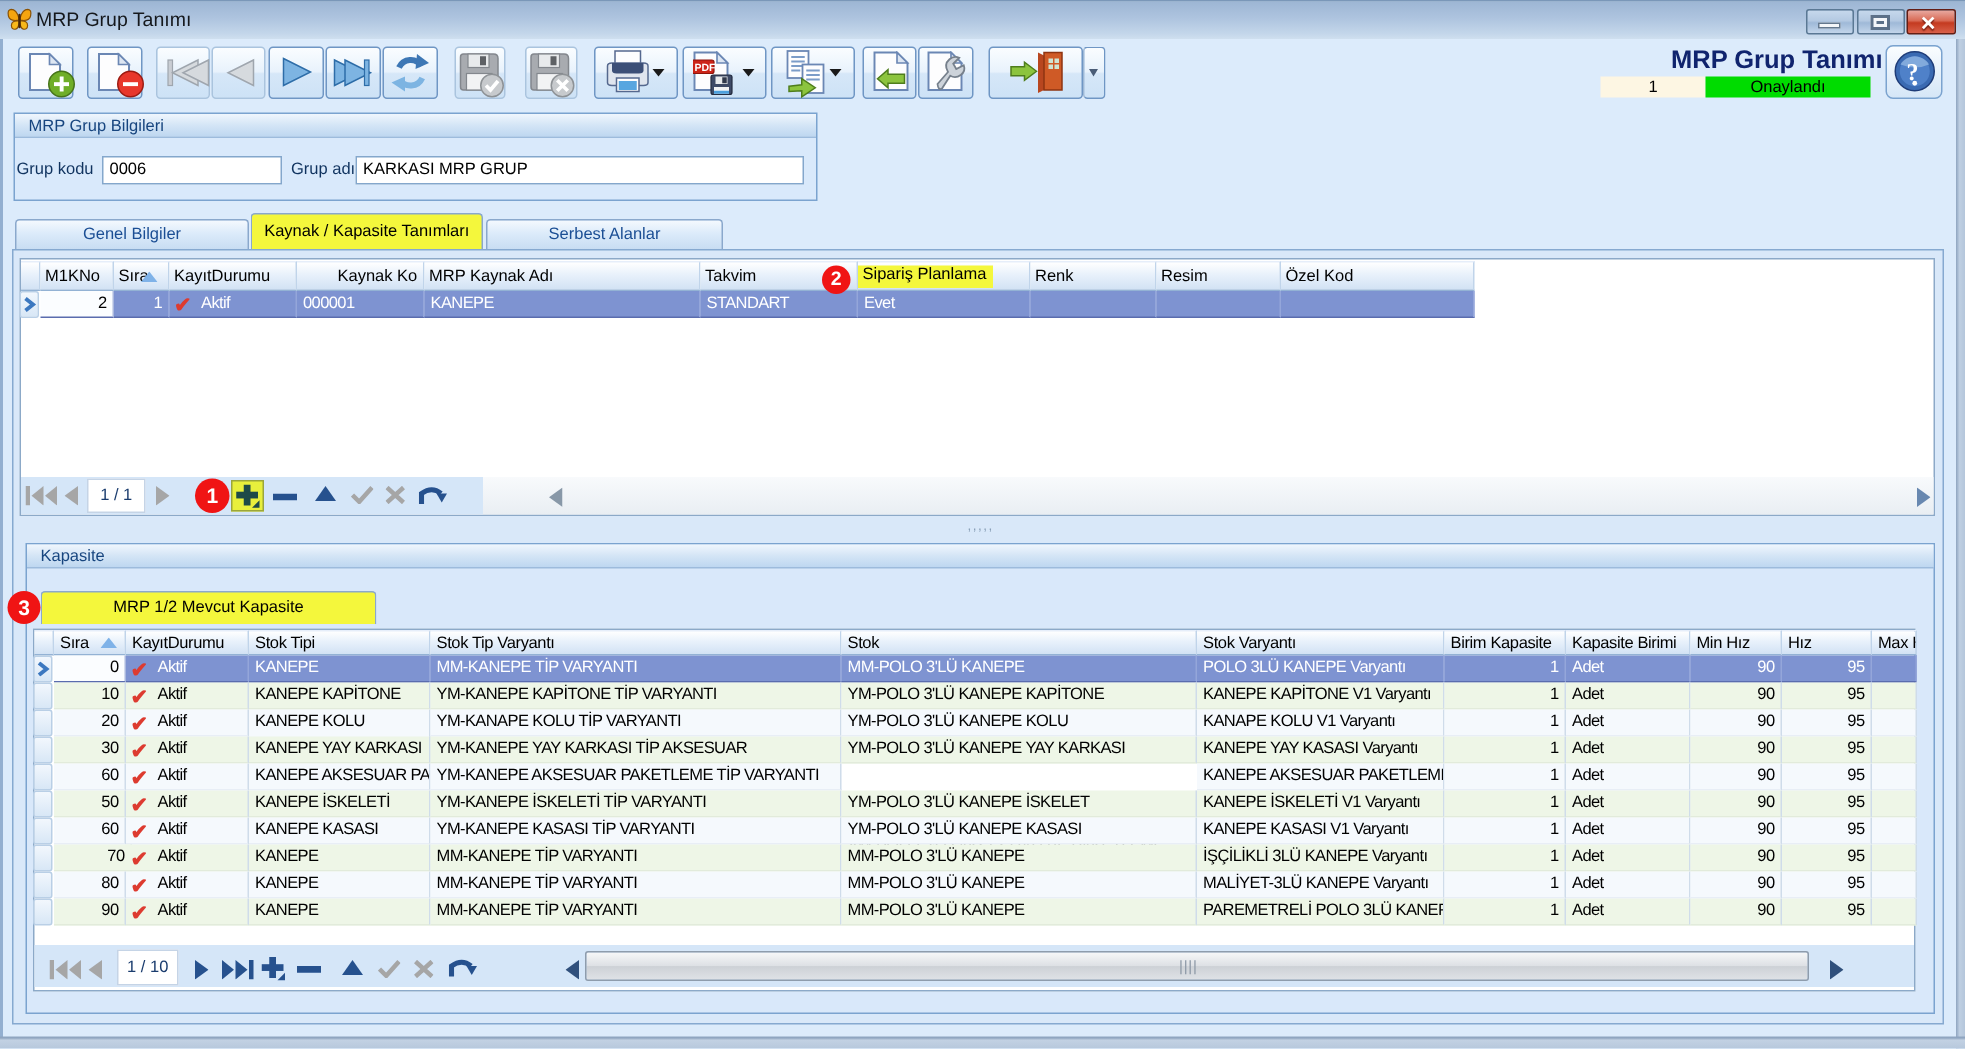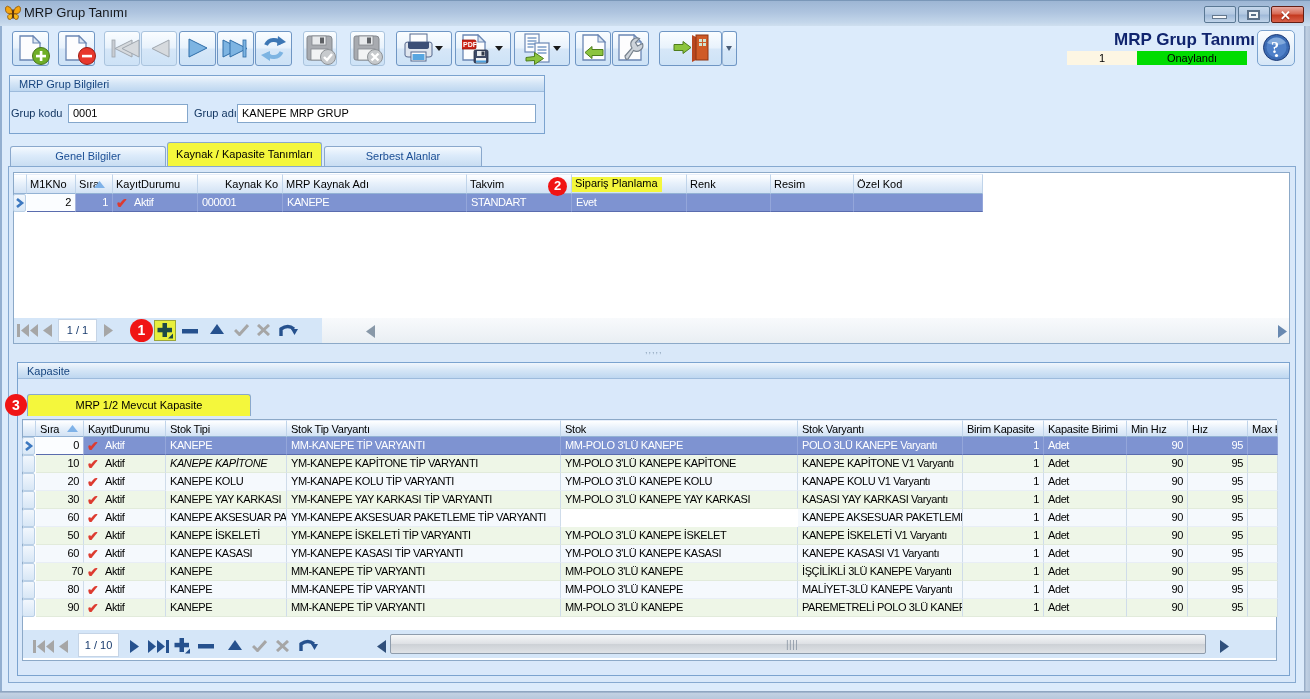--- a/index.html
+++ b/index.html
@@ -206,23 +206,23 @@
 <circle cx="14.5" cy="14.5" r="13" fill="#3a6ab2" stroke="#1e3c78" stroke-width="1"></circle>
 <circle cx="14.5" cy="14.5" r="10" fill="#4f81c9"></circle>
 <path d="M5 10 A 11 11 0 0 1 24 10 Q 15 14 5 10 Z" fill="#87aede" opacity="0.9"></path>
 <text x="9" y="20" font-size="16" font-weight="bold" fill="#fff" font-family="Liberation Serif">?</text>
 <circle cx="14.5" cy="22.5" r="1.6" fill="#fff"></circle>
 </svg>
 <div class="abs gbox" style="left:9px;top:75px;width:536px;height:59px;">
     <div class="ghead">MRP Grup Bilgileri</div>
   </div>
 <div class="abs lbl" style="left:11px;top:107px;">Grup kodu</div>
-<div class="abs inp" style="left:68px;top:104px;width:120px;height:19px;">0001</div>
+<div class="abs inp" style="left:68px;top:104px;width:120px;height:19px;">0006</div>
 <div class="abs lbl" style="left:194px;top:107px;">Grup adı</div>
-<div class="abs inp" style="left:237px;top:104px;width:299px;height:19px;">KANEPE MRP GRUP</div>
+<div class="abs inp" style="left:237px;top:104px;width:299px;height:19px;">KARKASI MRP GRUP</div>
 <div class="abs tab inact" style="left:10px;top:146px;width:156px;height:20px;padding-top:3px;">Genel Bilgiler</div>
 <div class="abs tab inact" style="left:324px;top:146px;width:158px;height:20px;padding-top:3px;">Serbest Alanlar</div>
 <div class="abs tab act" style="left:167px;top:142px;width:155px;height:24px;padding-top:5px;z-index:5;">Kaynak / Kapasite Tanımları</div>
 <div class="abs" style="left:8px;top:166px;width:1288px;height:517px;border:1px solid #86a9d0;background:#d9e8f9;"></div>
 <div class="abs gridwrap" style="left:13px;top:172px;width:1277px;height:172px;"></div>
 <div class="hcell" style="left:14px;top:174px;width:13px;height:20px;"></div>
 <div class="hcell" style="left:27px;top:174px;width:49px;height:20px;"></div>
 <div class="abs" style="left:30px;top:178px;font-size:11px;z-index:3;white-space:nowrap;overflow:hidden;width:41px;">M1KNo</div>
 <div class="hcell" style="left:76px;top:174px;width:37px;height:20px;"></div>
 <div class="abs" style="left:79px;top:178px;font-size:11px;z-index:3;white-space:nowrap;overflow:hidden;width:29px;">Sıra</div>
@@ -339,21 +339,21 @@
 <div class="cell sel" style="left:798px;top:437px;width:165px;height:18px;">POLO 3LÜ KANEPE Varyantı</div>
 <div class="cell sel cr" style="left:963px;top:437px;width:81px;height:18px;">1</div>
 <div class="cell sel" style="left:1044px;top:437px;width:83px;height:18px;">Adet</div>
 <div class="cell sel cr" style="left:1127px;top:437px;width:61px;height:18px;">90</div>
 <div class="cell sel cr" style="left:1188px;top:437px;width:60px;height:18px;">95</div>
 <div class="cell sel" style="left:1248px;top:437px;width:30px;height:18px;"></div>
 <div class="ind" style="left:22px;top:455px;width:13px;height:18px;"></div>
 <div class="cell stripe1 cr b" style="left:36px;top:455px;width:48px;height:18px;">10</div>
 <div class="cell stripe1" style="left:84px;top:455px;width:82px;height:18px;color:#000;"><span style="margin-left:17px">Aktif</span></div>
 <div class="check" style="left:87px;top:456px;">✔</div>
-<div class="cell stripe1" style="left:166px;top:455px;width:121px;height:18px;font-style:italic;">KANEPE KAPİTONE</div>
+<div class="cell stripe1" style="left:166px;top:455px;width:121px;height:18px;">KANEPE KAPİTONE</div>
 <div class="cell stripe1" style="left:287px;top:455px;width:274px;height:18px;">YM-KANEPE KAPİTONE TİP VARYANTI</div>
 <div class="cell stripe1" style="left:561px;top:455px;width:237px;height:18px;">YM-POLO 3'LÜ KANEPE KAPİTONE</div>
 <div class="cell stripe1" style="left:798px;top:455px;width:165px;height:18px;">KANEPE KAPİTONE V1 Varyantı</div>
 <div class="cell stripe1 cr" style="left:963px;top:455px;width:81px;height:18px;">1</div>
 <div class="cell stripe1" style="left:1044px;top:455px;width:83px;height:18px;">Adet</div>
 <div class="cell stripe1 cr" style="left:1127px;top:455px;width:61px;height:18px;">90</div>
 <div class="cell stripe1 cr" style="left:1188px;top:455px;width:60px;height:18px;">95</div>
 <div class="cell stripe1" style="left:1248px;top:455px;width:30px;height:18px;"></div>
 <div class="ind" style="left:22px;top:473px;width:13px;height:18px;"></div>
 <div class="cell stripe2 cr b" style="left:36px;top:473px;width:48px;height:18px;">20</div>
@@ -366,23 +366,23 @@
 <div class="cell stripe2 cr" style="left:963px;top:473px;width:81px;height:18px;">1</div>
 <div class="cell stripe2" style="left:1044px;top:473px;width:83px;height:18px;">Adet</div>
 <div class="cell stripe2 cr" style="left:1127px;top:473px;width:61px;height:18px;">90</div>
 <div class="cell stripe2 cr" style="left:1188px;top:473px;width:60px;height:18px;">95</div>
 <div class="cell stripe2" style="left:1248px;top:473px;width:30px;height:18px;"></div>
 <div class="ind" style="left:22px;top:491px;width:13px;height:18px;"></div>
 <div class="cell stripe1 cr b" style="left:36px;top:491px;width:48px;height:18px;">30</div>
 <div class="cell stripe1" style="left:84px;top:491px;width:82px;height:18px;color:#000;"><span style="margin-left:17px">Aktif</span></div>
 <div class="check" style="left:87px;top:492px;">✔</div>
 <div class="cell stripe1" style="left:166px;top:491px;width:121px;height:18px;">KANEPE YAY KARKASI</div>
-<div class="cell stripe1" style="left:287px;top:491px;width:274px;height:18px;">YM-KANEPE YAY KARKASI TİP VARYANTI</div>
+<div class="cell stripe1" style="left:287px;top:491px;width:274px;height:18px;">YM-KANEPE YAY KARKASI TİP AKSESUAR</div>
 <div class="cell stripe1" style="left:561px;top:491px;width:237px;height:18px;">YM-POLO 3'LÜ KANEPE YAY KARKASI</div>
-<div class="cell stripe1" style="left:798px;top:491px;width:165px;height:18px;">KASASI YAY KARKASI Varyantı</div>
+<div class="cell stripe1" style="left:798px;top:491px;width:165px;height:18px;">KANEPE YAY KASASI Varyantı</div>
 <div class="cell stripe1 cr" style="left:963px;top:491px;width:81px;height:18px;">1</div>
 <div class="cell stripe1" style="left:1044px;top:491px;width:83px;height:18px;">Adet</div>
 <div class="cell stripe1 cr" style="left:1127px;top:491px;width:61px;height:18px;">90</div>
 <div class="cell stripe1 cr" style="left:1188px;top:491px;width:60px;height:18px;">95</div>
 <div class="cell stripe1" style="left:1248px;top:491px;width:30px;height:18px;"></div>
 <div class="ind" style="left:22px;top:509px;width:13px;height:18px;"></div>
 <div class="cell stripe2 cr b" style="left:36px;top:509px;width:48px;height:18px;">60</div>
 <div class="cell stripe2" style="left:84px;top:509px;width:82px;height:18px;color:#000;"><span style="margin-left:17px">Aktif</span></div>
 <div class="check" style="left:87px;top:510px;">✔</div>
 <div class="cell stripe2" style="left:166px;top:509px;width:121px;height:18px;">KANEPE AKSESUAR PAKETLEME</div>

